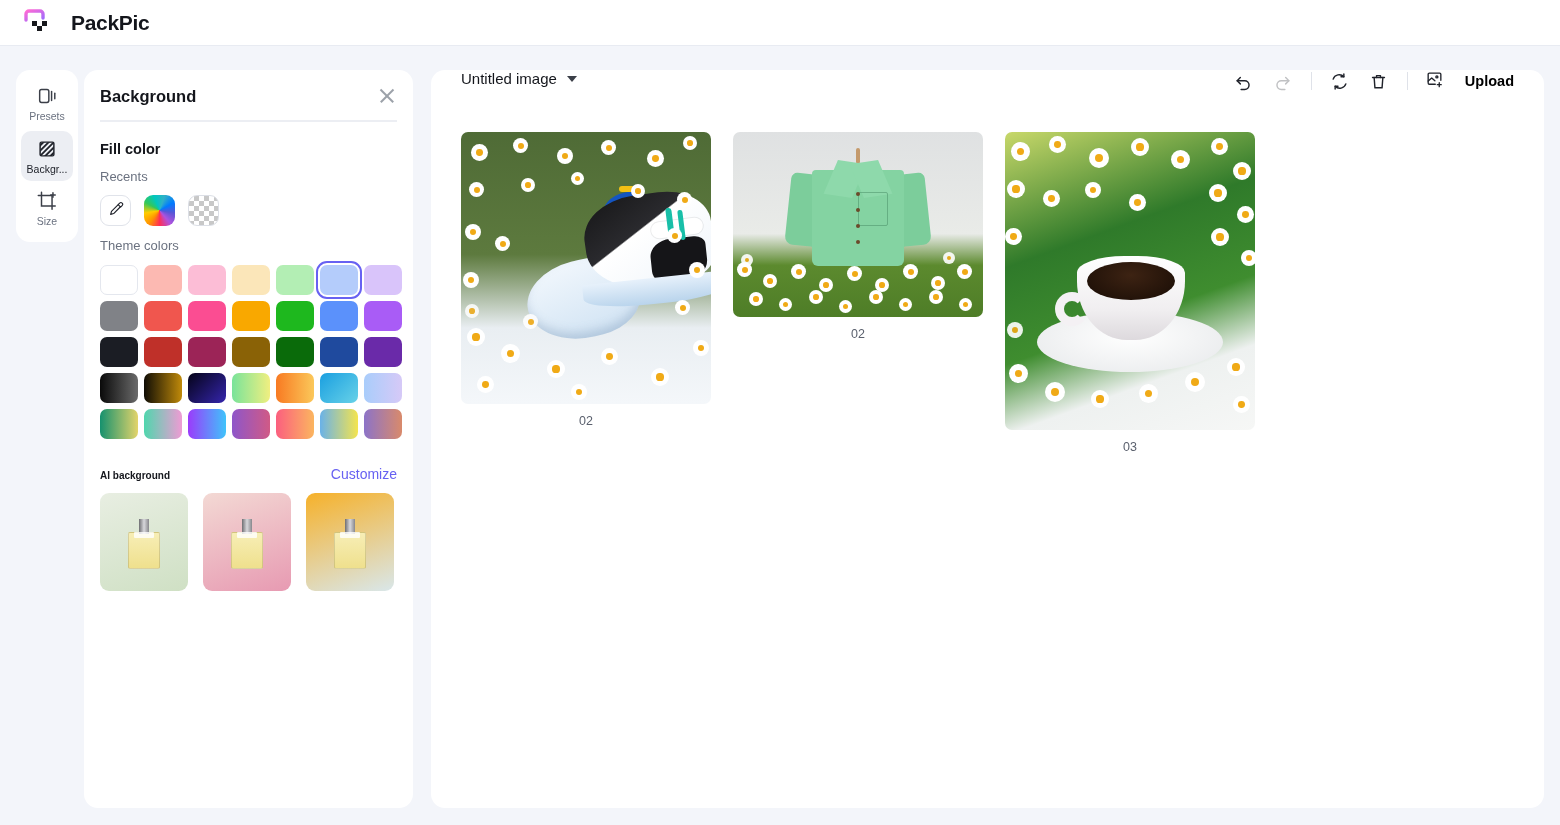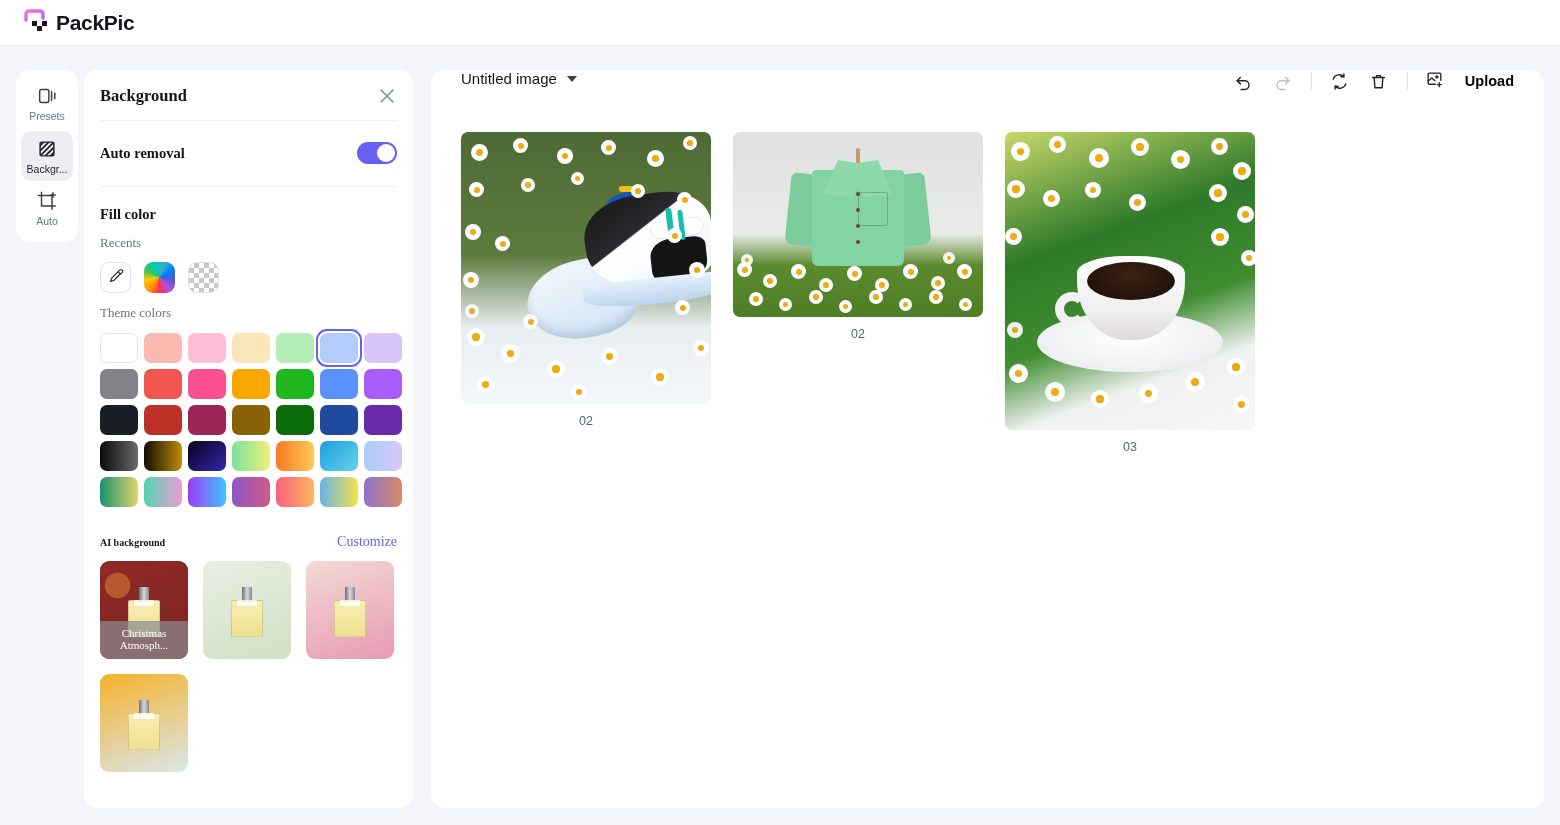--- a/index.html
+++ b/index.html
@@ -11,21 +11,21 @@
     -webkit-font-smoothing: antialiased;
   }
 
   
   .topbar {
     position: absolute; top: 0; left: 0; width: 1560px; height: 46px;
     background: #ffffff;
     border-bottom: 1px solid #e8ebf2;
     display: flex; align-items: center;
   }
-  .brand { display: flex; align-items: center; gap: 4px; margin-left: 22px; }
+  .brand { display: flex; align-items: center; gap: 19px; margin-left: 22px; }
   .brand-logo { width: 30px; height: 30px; position: relative; }
   .brand-name { font-size: 21px; font-weight: bold; color: #14161c; letter-spacing: -0.3px; }
 
   .topbar-right {
     margin-left: auto; margin-right: 18px;
     display: flex; align-items: center; gap: 12px;
   }
   .export-highlight {
     border: 3px solid #ff3b30; border-radius: 9px;
     padding: 2px; display: flex;
@@ -72,21 +72,20 @@
     white-space: nowrap; text-overflow: ellipsis;
   }
   .rail-item.active .rail-label { color: #20232b; }
 
   
   .panel {
     position: absolute; left: 84px; top: 70px;
     width: 329px; height: 738px;
     background: #fff; border-radius: 14px;
     overflow: hidden;
-    font-family: Liberation Serif, serif;
   }
   .panel-inner { padding: 0 16px; height: 100%; overflow: hidden; position: relative; }
   .panel-head {
     display: flex; align-items: center; justify-content: space-between;
     padding: 16px 0 14px;
   }
   .panel-title { font-size: 16.5px; font-weight: bold; color: #14161c; }
   .close-x {
     width: 20px; height: 20px; position: relative; cursor: pointer; opacity: .55;
   }
@@ -305,39 +304,33 @@
   </div>
 
   <div class="rail-item">
     <span class="rail-icon">
       <svg width="22" height="22" viewBox="0 0 24 24" fill="none" stroke="#3b3f48" stroke-width="1.6" stroke-linecap="round">
         <path d="M6 2.5 v15 h15"></path>
           <path d="M2.5 6 h15 v15"></path>
           <path d="M18.5 3 v5 M16 5.5 h5"></path>
       </svg>
     </span>
-    <span class="rail-label">Auto</span>
+    <span class="rail-label">Size</span>
   </div>
 </div>
 
 <div class="panel">
   <div class="panel-inner">
 
     <div class="panel-head">
       <div class="panel-title">Background</div>
       <div class="close-x"></div>
     </div>
     <div class="divider"></div>
 
-    <div class="row-toggle">
-      <div class="row-label">Auto removal</div>
-      <div class="switch">
-          <div class="knob"></div>
-        </div>
-    </div>
     <div class="divider"></div>
 
     <div class="section-title">Fill color</div>
     <div class="sub-title">Recents</div>
 
     <div class="recents">
       <div class="sw sw-eyedrop">
         <span>
           <svg width="16" height="16" viewBox="0 0 24 24" fill="none" stroke="#20232b" stroke-width="1.7" stroke-linecap="round" stroke-linejoin="round">
             <path d="M17.5 3.2 a2.6 2.6 0 0 1 3.7 3.7 l-2.3 2.3 -3.7-3.7 z"></path>
@@ -387,29 +380,20 @@
         <div class="cell" style="background-image: linear-gradient(90deg, rgb(106, 178, 232), rgb(244, 228, 78));"></div>
         <div class="cell" style="background-image: linear-gradient(90deg, rgb(140, 115, 200), rgb(217, 138, 107));"></div>
       </div>
 
     <div class="ai-head">
       <div class="ai-title">AI background</div>
       <div class="ai-customize">Customize</div>
     </div>
     <div class="ai-grid" id="ai-grid">
         <div class="ai-card">
-          <div class="bg" style="background-image: radial-gradient(circle at 20% 25%, rgb(184, 89, 47) 0px, rgb(184, 89, 47) 12%, transparent 13%), linear-gradient(160deg, rgb(143, 42, 38), rgb(124, 35, 32));"></div>
-          <div class="perfume">
-            <span class="bottle"></span>
-            <span class="cap"></span>
-            <span class="lbl"></span>
-          </div>
-          <div class="ai-caption">Christmas Atmosph...</div>
-        </div>
-        <div class="ai-card">
           <div class="bg" style="background-image: linear-gradient(160deg, rgb(232, 238, 226), rgb(207, 224, 196));"></div>
           <div class="perfume">
             <span class="bottle"></span>
             <span class="cap"></span>
             <span class="lbl"></span>
           </div>
         </div>
         <div class="ai-card">
           <div class="bg" style="background-image: linear-gradient(160deg, rgb(243, 217, 212), rgb(231, 154, 178));"></div>
           <div class="perfume">

